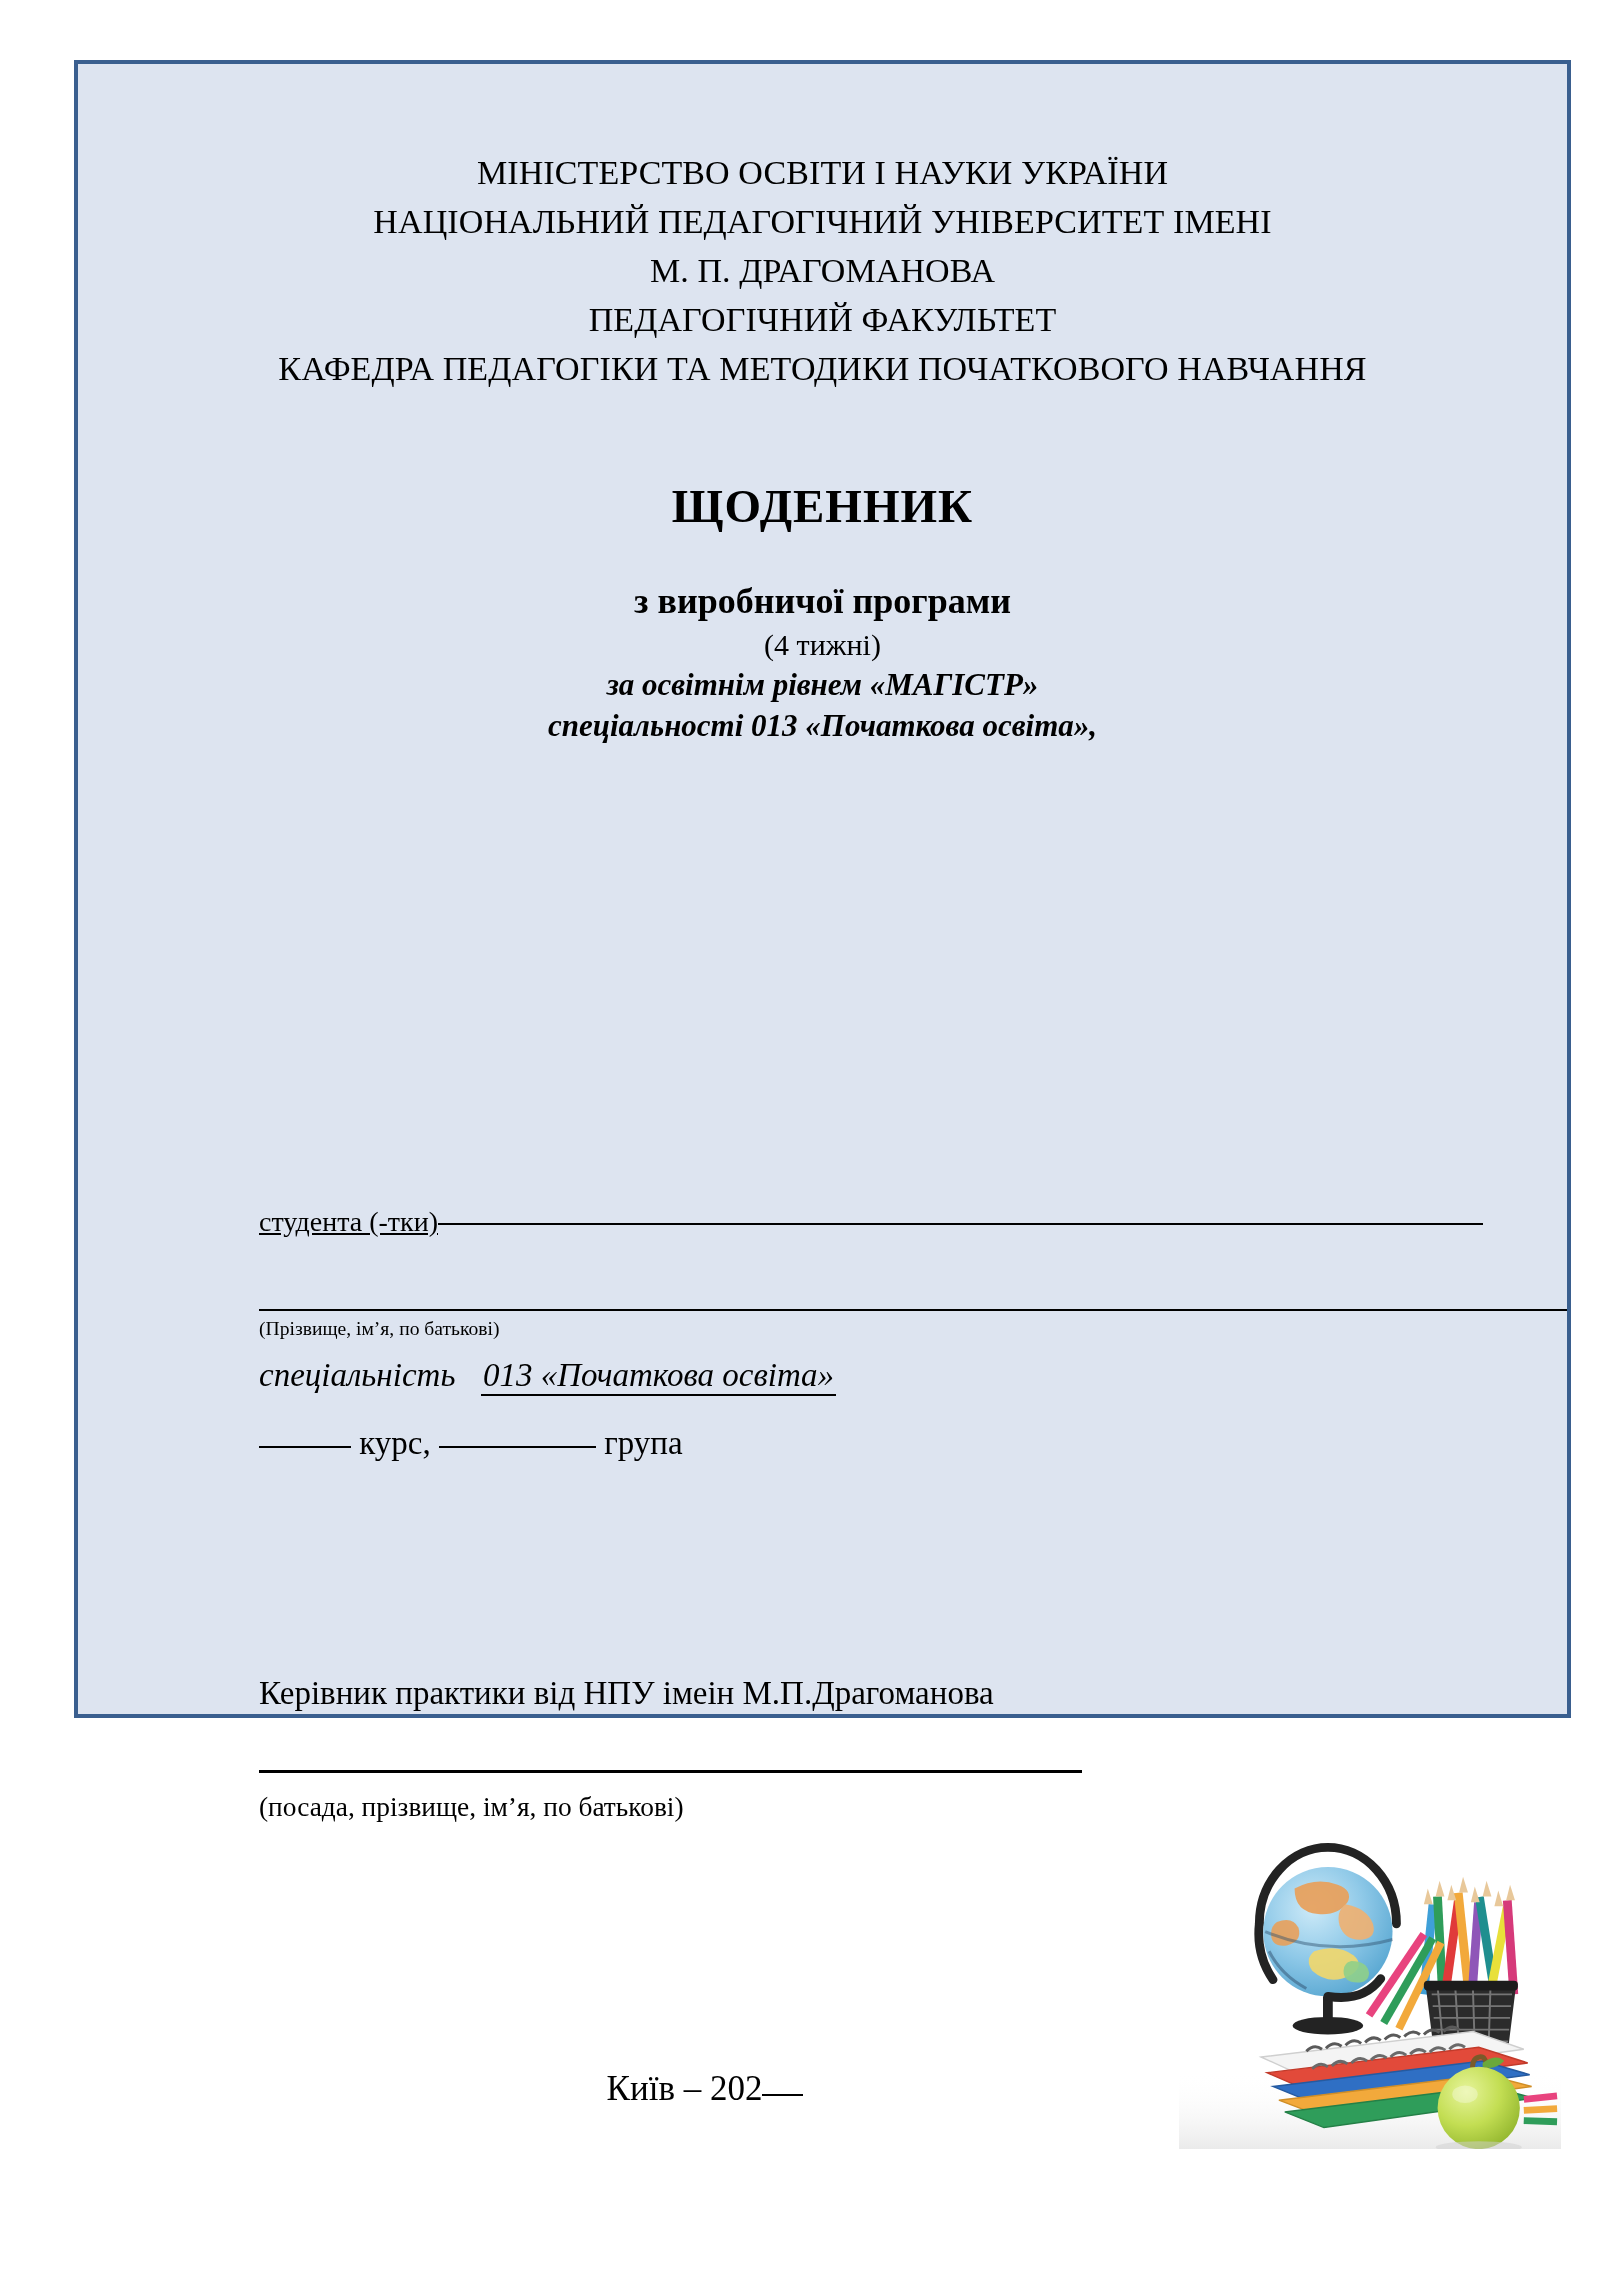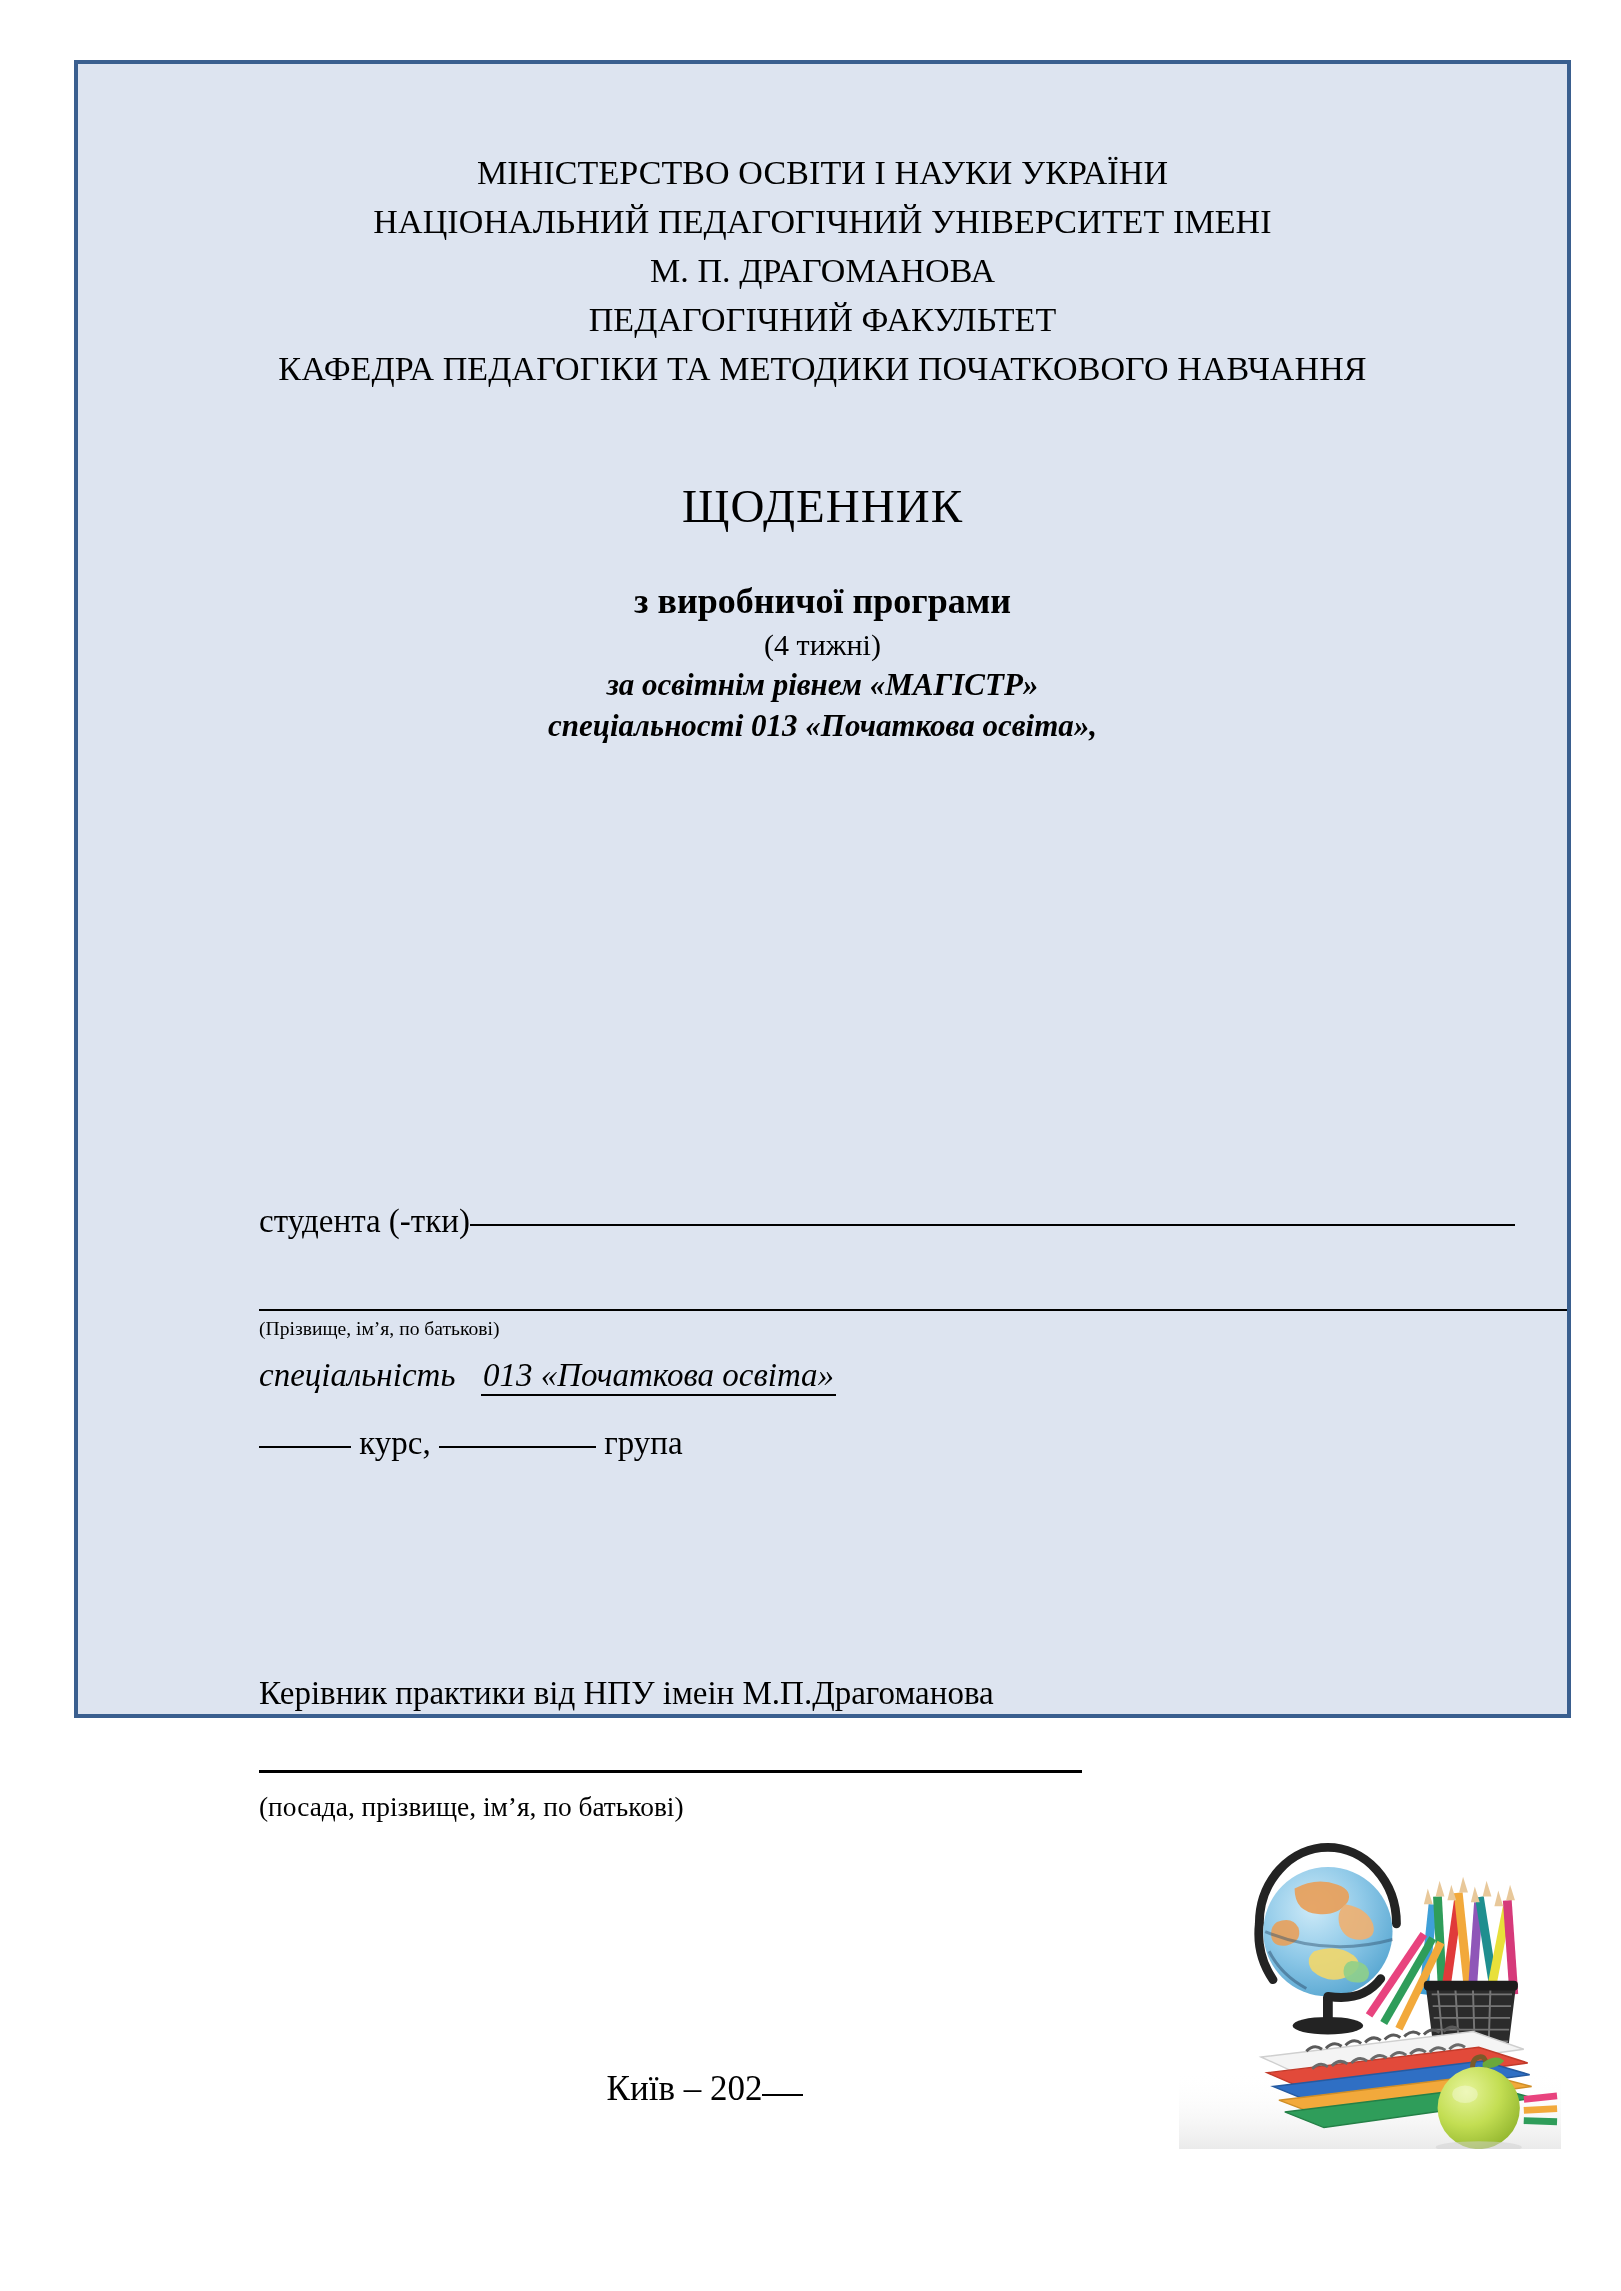--- a/index.html
+++ b/index.html
@@ -54,21 +54,21 @@
   
   .title-block {
     position: absolute;
     left: 0;
     right: 0;
     top: 414px;
     text-align: center;
   }
   .doc-title {
     font-size: 47px;
-    font-weight: normal;
+    font-weight: bold;
     line-height: 57px;
     letter-spacing: 1px;
   }
   .doc-subtitle {
     font-size: 36px;
     font-weight: bold;
     line-height: 47px;
     margin-top: 43px;
   }
   .doc-weeks {
@@ -85,22 +85,23 @@
   }
 
   
   .fields {
     position: absolute;
     left: 0;
     right: 0;
     top: 1135px;
   }
   .field-label {
-    font-size: 33px;
+    font-size: 28px;
     line-height: 45px;
+    text-decoration: underline;
   }
   .student-row {
     position: absolute;
     left: 181px;
     top: 0;
     right: 0;
     white-space: nowrap;
   }
   .rule {
     display: inline-block;

